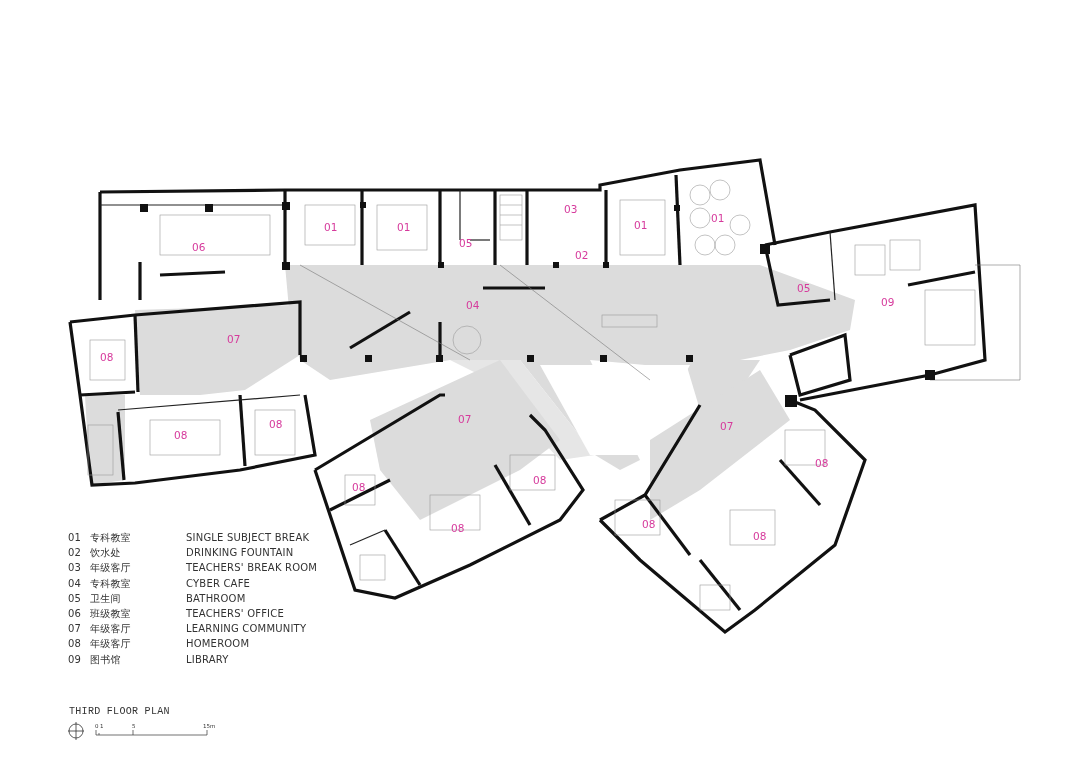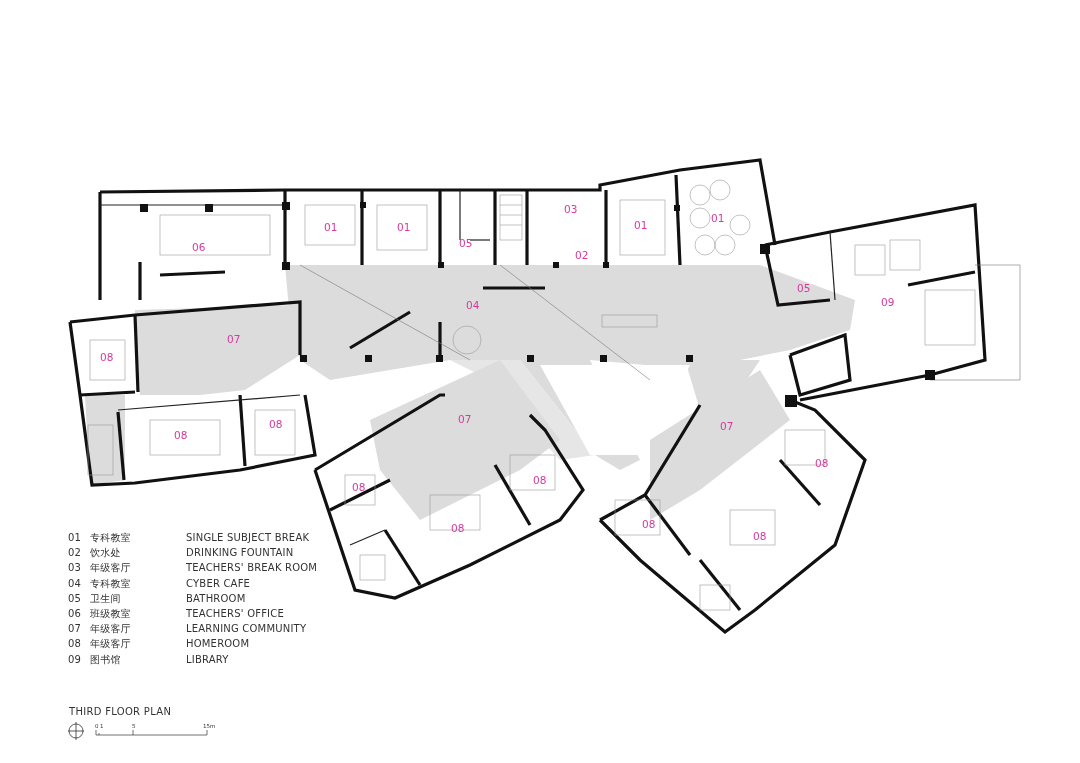--- a/index.html
+++ b/index.html
@@ -14,21 +14,21 @@
   .white { fill: #ffffff; }
   .col { fill: #111; }
   .furn { fill: none; stroke: #9a9a9a; stroke-width: 0.6; }
   .room-label { font-family: "DejaVu Sans", sans-serif; font-size: 10.5px; fill: #d63a9c; }
   .legend { position: absolute; left: 68px; top: 530px; font-size: 10px; line-height: 15.2px;
             color: #333; letter-spacing: 0.2px; }
   .legend-row { display: flex; white-space: nowrap; }
   .legend-num { width: 14px; }
   .legend-cn { width: 96px; padding-left: 8px; }
   .legend-en { }
-  .plan-title { position: absolute; left: 69px; top: 706px; font-size: 10px; color: #333; letter-spacing: 0.3px; }
+  .plan-title { position: absolute; left: 69px; top: 706px; font-size: 10px; color: #333; letter-spacing: 0.3px; font-family: Liberation Mono, monospace; }
   .scale { position: absolute; left: 68px; top: 720px; width: 160px; height: 22px; }
 </style>
 </head>
 <body>
 
 <svg id="plan" viewBox="0 0 1080 763" xmlns="http://www.w3.org/2000/svg">
 
   <g>
     <polygon class="grey" points="285,265 760,265 855,300 850,330 790,350 740,360 700,370 590,360 520,360 450,360 330,380 300,360 290,320"></polygon>
     <polygon class="grey" points="520,360 590,360 640,460 620,470 595,455"></polygon>

